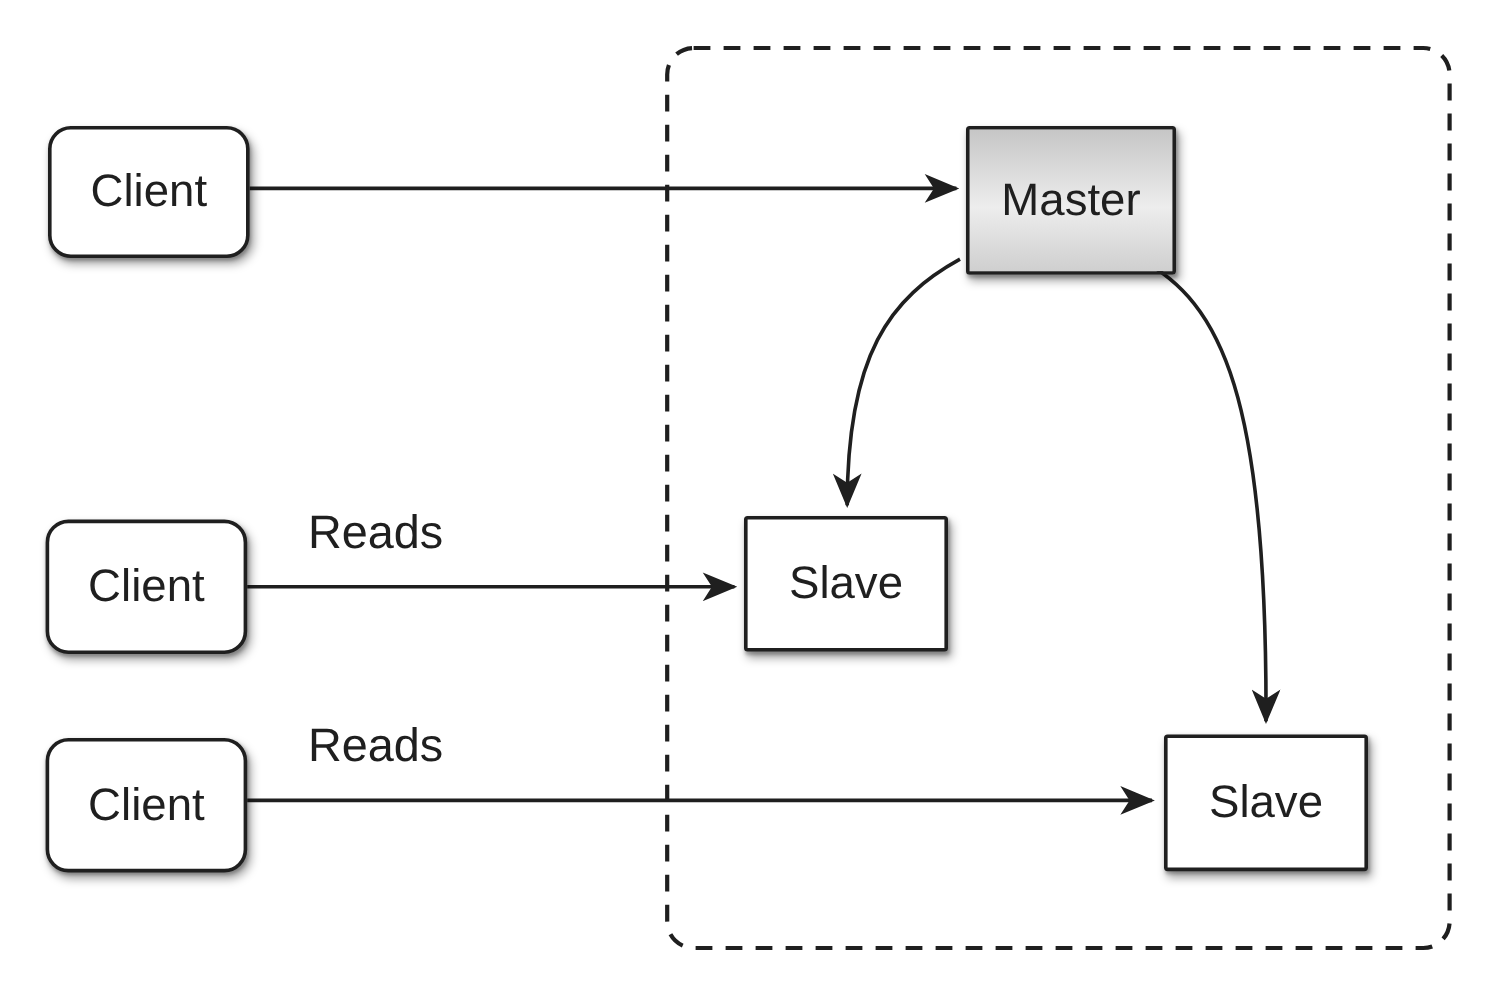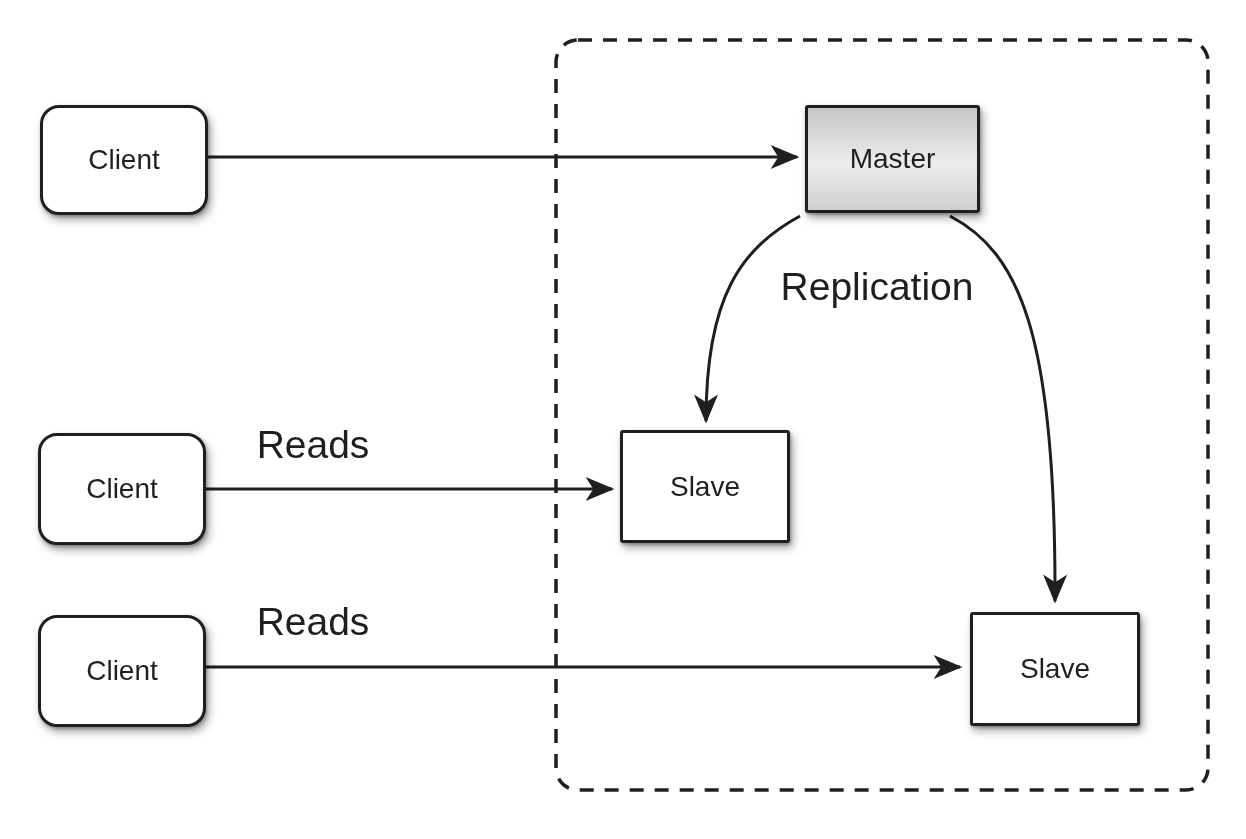--- a/index.html
+++ b/index.html
@@ -21,21 +21,21 @@
   svg.connectors{position:absolute;left:0;top:0;z-index:1;}
   .edge{stroke:var(--line);stroke-width:3;fill:none;}
   .boundary{stroke:var(--line);stroke-width:3.5;fill:none;stroke-dasharray:14 11;}
   marker path{fill:var(--line);}
   .node{
     position:absolute;z-index:2;
     display:flex;align-items:center;justify-content:center;
     background:var(--node-fill);
     border:3px solid var(--line);
     box-sizing:border-box;
-    font-size:28px;
+    font-size:38px;
     box-shadow:3px 5px 8px rgba(0,0,0,0.35), 1px 2px 3px rgba(0,0,0,0.25);
   }
   .node.client{border-radius:19px;}
   .node.square{border-radius:3px;}
   .node.master{
     background:linear-gradient(180deg, var(--master-top) 0%, var(--master-mid) 55%, var(--master-bottom) 100%);
   }
   .edge-label{
     position:absolute;z-index:3;
     transform:translateX(-50%);
@@ -74,32 +74,31 @@
   </div>
 
   <div class="node client" style="left:38px;top:433px;width:168px;height:112px;">
     <span>Client</span>
   </div>
 
   <div class="node client" style="left:38px;top:615px;width:168px;height:112px;">
     <span>Client</span>
   </div>
 
-  <div class="node square master" style="left:805px;top:105px;width:175px;height:108px;">
+  <div class="node square master" style="left:805px;top:105px;width:175px;height:124px;">
     <span>Master</span>
   </div>
 
   <div class="node square" style="left:620px;top:430px;width:170px;height:113px;">
     <span>Slave</span>
   </div>
 
   <div class="node square" style="left:970px;top:612px;width:170px;height:114px;">
     <span>Slave</span>
   </div>
 
 
   <div class="edge-label" style="left:313px;top:424px;">Reads</div>
 
   <div class="edge-label" style="left:313px;top:601px;">Reads</div>
 
-  <div class="edge-label" style="left:877px;top:266px;">Replication</div>
 
 </div>
 
 </body></html>

